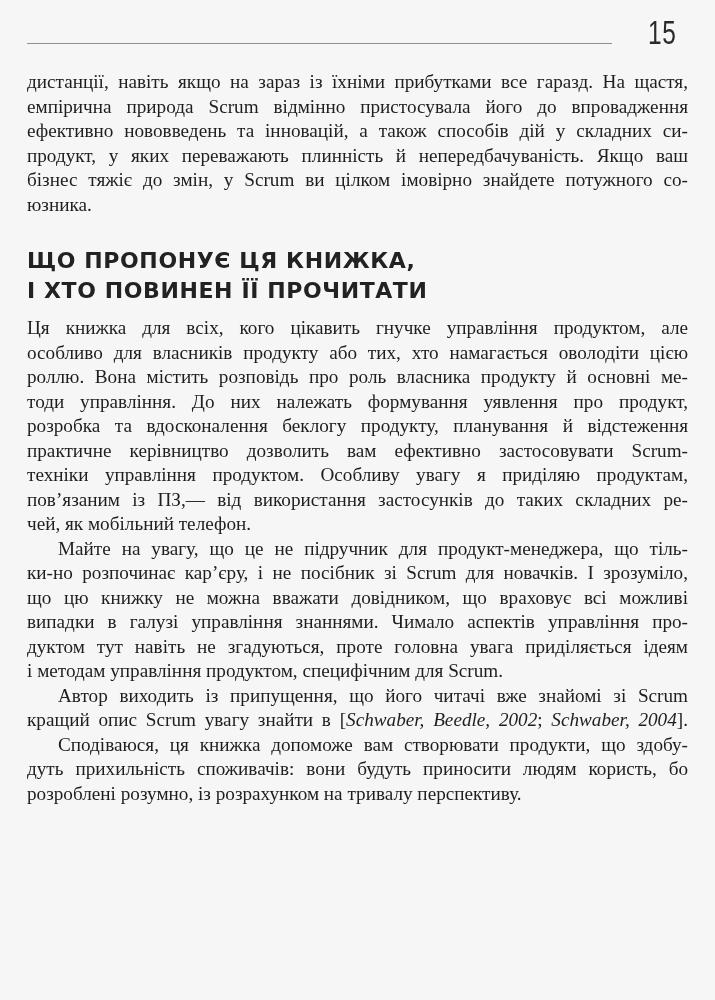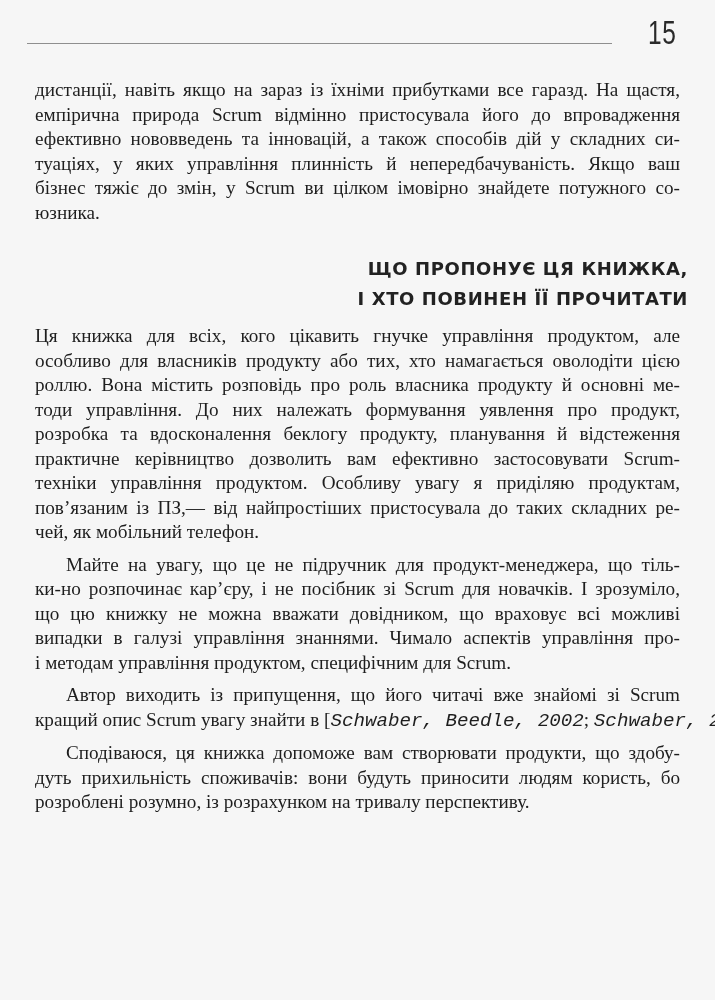--- a/index.html
+++ b/index.html
@@ -19,72 +19,73 @@
     font-size: 34px; line-height: 40px; color: #2a2a2a;
     transform: scaleX(0.72); transform-origin: left top;
     letter-spacing: 1px;
   }
   .content {
     position: absolute; left: 27px; top: 70px; width: 661px;
     font-family: "Liberation Serif", "DejaVu Serif", serif;
     font-size: 19.2px; line-height: 24.5px;
     text-align: justify;
   }
-  .content p { margin: 8px; }
+  .content p { margin: 0; }
   .content p.indent { text-indent: 31px; }
   .line { display: block; text-align: justify; text-align-last: justify; white-space: nowrap; }
   .line.last { text-align-last: left; }
   .heading {
     margin: 29px 0 10px 0;
     font-family: "DejaVu Sans", "Liberation Sans", sans-serif;
-    font-weight: bold; font-size: 18px; line-height: 30px;
-    text-align: right; letter-spacing: 0.6px; color: #222;
+    font-weight: bold; font-size: 22px; line-height: 30px;
+    text-align: left; letter-spacing: 0.6px; color: #222;
   }
   .heading span { display: block; }
-  .cite { font-style: italic; font-family: Liberation Mono, monospace; }
+  .cite { font-style: italic; }
 </style>
 </head>
 <body>
 
 <div class="header-rule"></div>
 <div class="page-number">15</div>
 
 <div class="content">
 
   <p>
     <span class="line">дистанції, навіть якщо на зараз із їхніми прибутками все гаразд. На щастя,</span>
     <span class="line">емпірична природа Scrum відмінно пристосувала його до впровадження</span>
     <span class="line">ефективно нововведень та інновацій, а також способів дій у складних си-</span>
-    <span class="line">туаціях, у яких управління плинність й непередбачуваність. Якщо ваш</span>
+    <span class="line">продукт, у яких переважають плинність й непередбачуваність. Якщо ваш</span>
     <span class="line">бізнес тяжіє до змін, у Scrum ви цілком імовірно знайдете потужного со-</span>
     <span class="line last">юзника.</span>
   </p>
 
   <h2 class="heading">
     <span>ЩО ПРОПОНУЄ ЦЯ КНИЖКА,</span>
     <span>І ХТО ПОВИНЕН ЇЇ ПРОЧИТАТИ</span>
   </h2>
 
   <p>
     <span class="line">Ця книжка для всіх, кого цікавить гнучке управління продуктом, але</span>
     <span class="line">особливо для власників продукту або тих, хто намагається оволодіти цією</span>
     <span class="line">роллю. Вона містить розповідь про роль власника продукту й основні ме-</span>
     <span class="line">тоди управління. До них належать формування уявлення про продукт,</span>
     <span class="line">розробка та вдосконалення беклогу продукту, планування й відстеження</span>
     <span class="line">практичне керівництво дозволить вам ефективно застосовувати Scrum-</span>
     <span class="line">техніки управління продуктом. Особливу увагу я приділяю продуктам,</span>
-    <span class="line">пов’язаним із ПЗ,— від найпростіших пристосувала до таких складних ре-</span>
+    <span class="line">пов’язаним із ПЗ,— від використання застосунків до таких складних ре-</span>
     <span class="line last">чей, як мобільний телефон.</span>
   </p>
 
   <p class="indent">
     <span class="line">Майте на увагу, що це не підручник для продукт-менеджера, що тіль-</span>
     <span class="line" style="text-indent:0">ки-но розпочинає кар’єру, і не посібник зі Scrum для новачків. І зрозуміло,</span>
     <span class="line" style="text-indent:0">що цю книжку не можна вважати довідником, що враховує всі можливі</span>
     <span class="line" style="text-indent:0">випадки в галузі управління знаннями. Чимало аспектів управління про-</span>
+    <span class="line" style="text-indent:0">дуктом тут навіть не згадуються, проте головна увага приділяється ідеям</span>
     <span class="line last" style="text-indent:0">і методам управління продуктом, специфічним для Scrum.</span>
   </p>
 
   <p class="indent">
     <span class="line">Автор виходить із припущення, що його читачі вже знайомі зі Scrum</span>
     <span class="line" style="text-indent:0"><span>кращий опис Scrum увагу знайти в [</span><span class="cite">Schwaber, Beedle, 2002</span><span>; </span><span class="cite">Schwaber, 2004</span><span>].</span></span>
   </p>
 
   <p class="indent">
     <span class="line">Сподіваюся, ця книжка допоможе вам створювати продукти, що здобу-</span>

